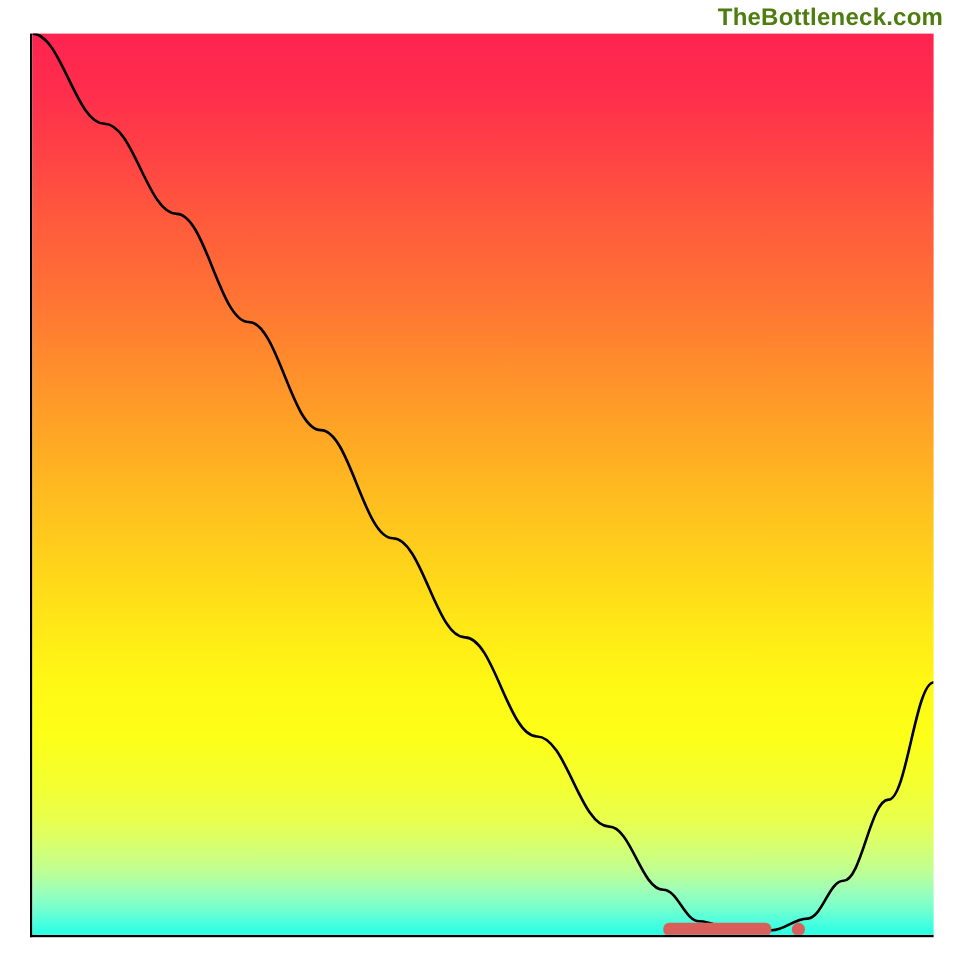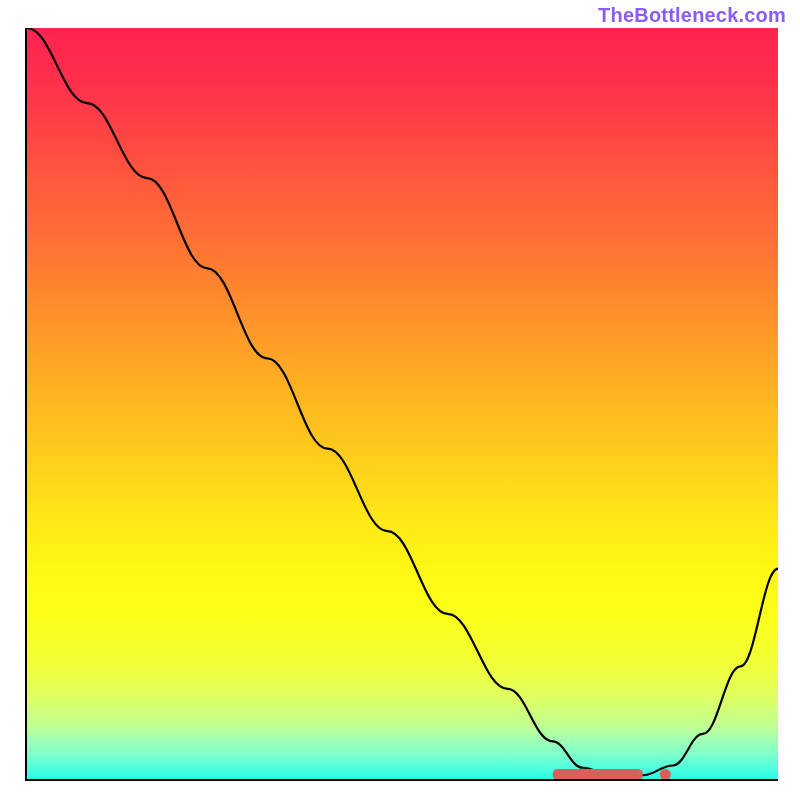--- a/index.html
+++ b/index.html
@@ -10,21 +10,21 @@
     font-family: Arial, Helvetica, sans-serif;
     position: relative;
     overflow: hidden;
   }
   .attribution {
     position: absolute;
     top: 4px;
     right: 14px;
     font-size: 20px;
     font-weight: 600;
-    color: #8b5cf6;
+    color: #4d7c0f;
     letter-spacing: 0.2px;
   }
   .plot-frame {
     position: absolute;
     left: 25px;
     top: 28px;
     width: 753px;
     height: 753px;
     border-left: 2px solid #000;
     border-bottom: 2px solid #000;

